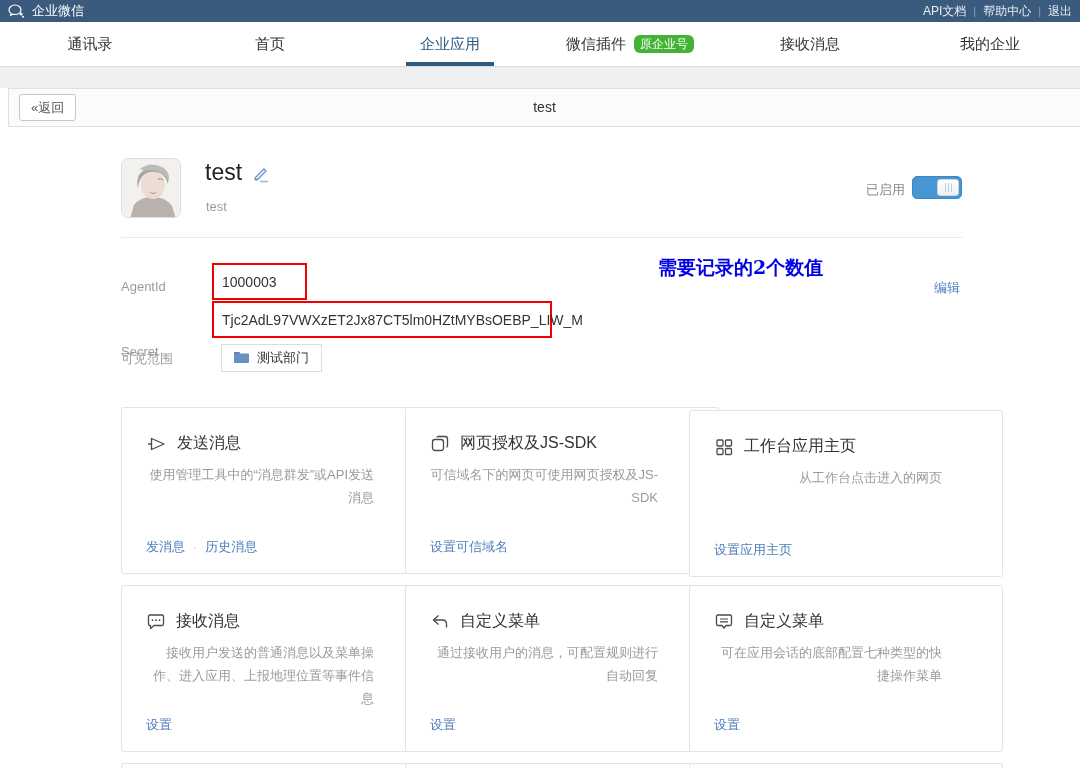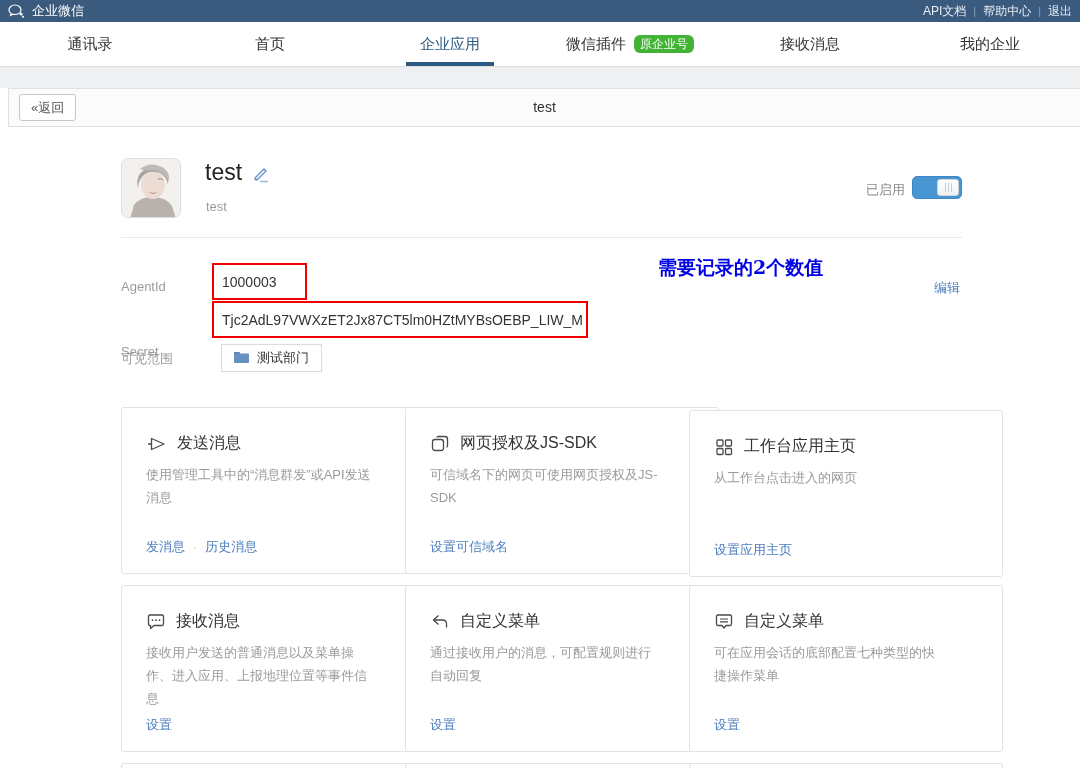--- a/index.html
+++ b/index.html
@@ -59,21 +59,21 @@
   .field-value { font-size:14px; color:#333; padding-left:8px; white-space:nowrap; }
   .annotation { position:absolute; left:658px; top:255px; font-size:19px; font-weight:bold;
                 color:#0000e6; font-family:"DejaVu Serif","Liberation Serif",serif; }
   .edit-link { position:absolute; left:934px; top:279px; font-size:13px; color:#4d7dbd; cursor:pointer; }
   .scope-tag { position:absolute; left:221px; top:344px; height:28px; background:#fff;
                border:1px solid #dcdcdc; display:flex; align-items:center; gap:8px;
                padding:0 12px; font-size:13px; color:#333; }
 
   
   .card { position:absolute; width:314px; height:167px; background:#fff;
-          border:1px solid #e3e3e3; border-radius:3px; }
+          border:1px solid #e3e3e3; border-radius:3px;text-align:right; }
   .card-head { position:absolute; left:24px; top:25px; display:flex; align-items:center; gap:10px; }
   .card-title { font-size:16px; color:#333; }
   .card-desc { position:absolute; left:24px; top:56px; width:228px; font-size:13px;
                color:#9b9b9b; line-height:1.75; }
   .card-links { position:absolute; left:24px; bottom:17px; font-size:13px; color:#4d7dbd; }
   .card-links span.lnk { cursor:pointer; }
   .card-links .dot { color:#c9c9c9; margin:0 8px; }
   .cicon { display:block; }
 </style>
 </head>
@@ -157,21 +157,21 @@
     </div>
 </div>
 <div class="divider"></div>
 
 <div class="field-label" style="left:121px; top:279px;">AgentId</div>
 <div class="hl-box" style="left:212px; top:263px; width:95px; height:37px;">
   <span class="field-value">1000003</span>
 </div>
 
 <div class="field-label" style="left:121px; top:312px;margin-top:32px;">Secret</div>
-<div class="hl-box" style="left:212px; top:301px; width:376px; height:37px;">
+<div class="hl-box" style="left:212px; top:301px; width:340px; height:37px;">
   <span class="field-value">Tjc2AdL97VWXzET2Jx87CT5lm0HZtMYBsOEBP_LIW_M</span>
 </div>
 
 <div class="annotation">需要记录的2个数值</div>
 <div class="edit-link">编辑</div>
 
 <div class="field-label" style="left:121px; top:350px;">可见范围</div>
 <div class="scope-tag">
   <span>
     <svg width="15" height="12" viewBox="0 0 15 12">

